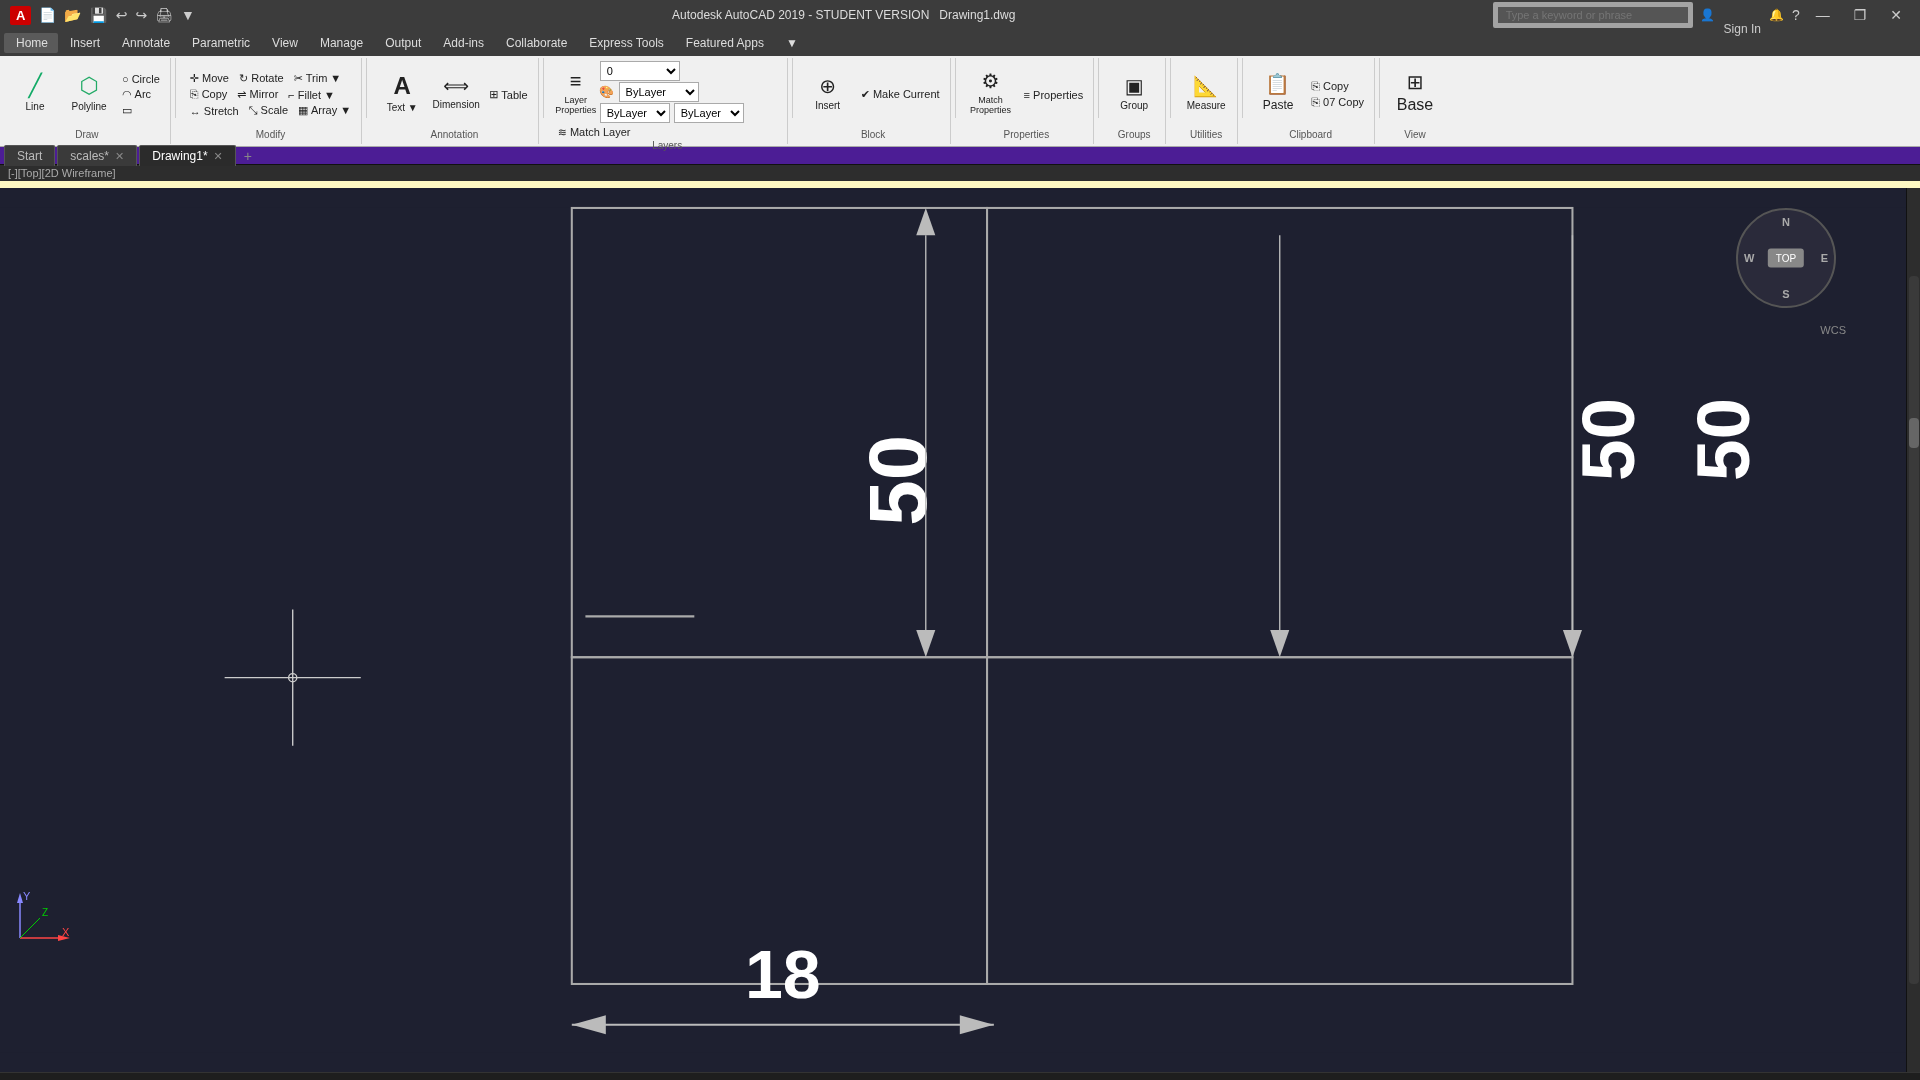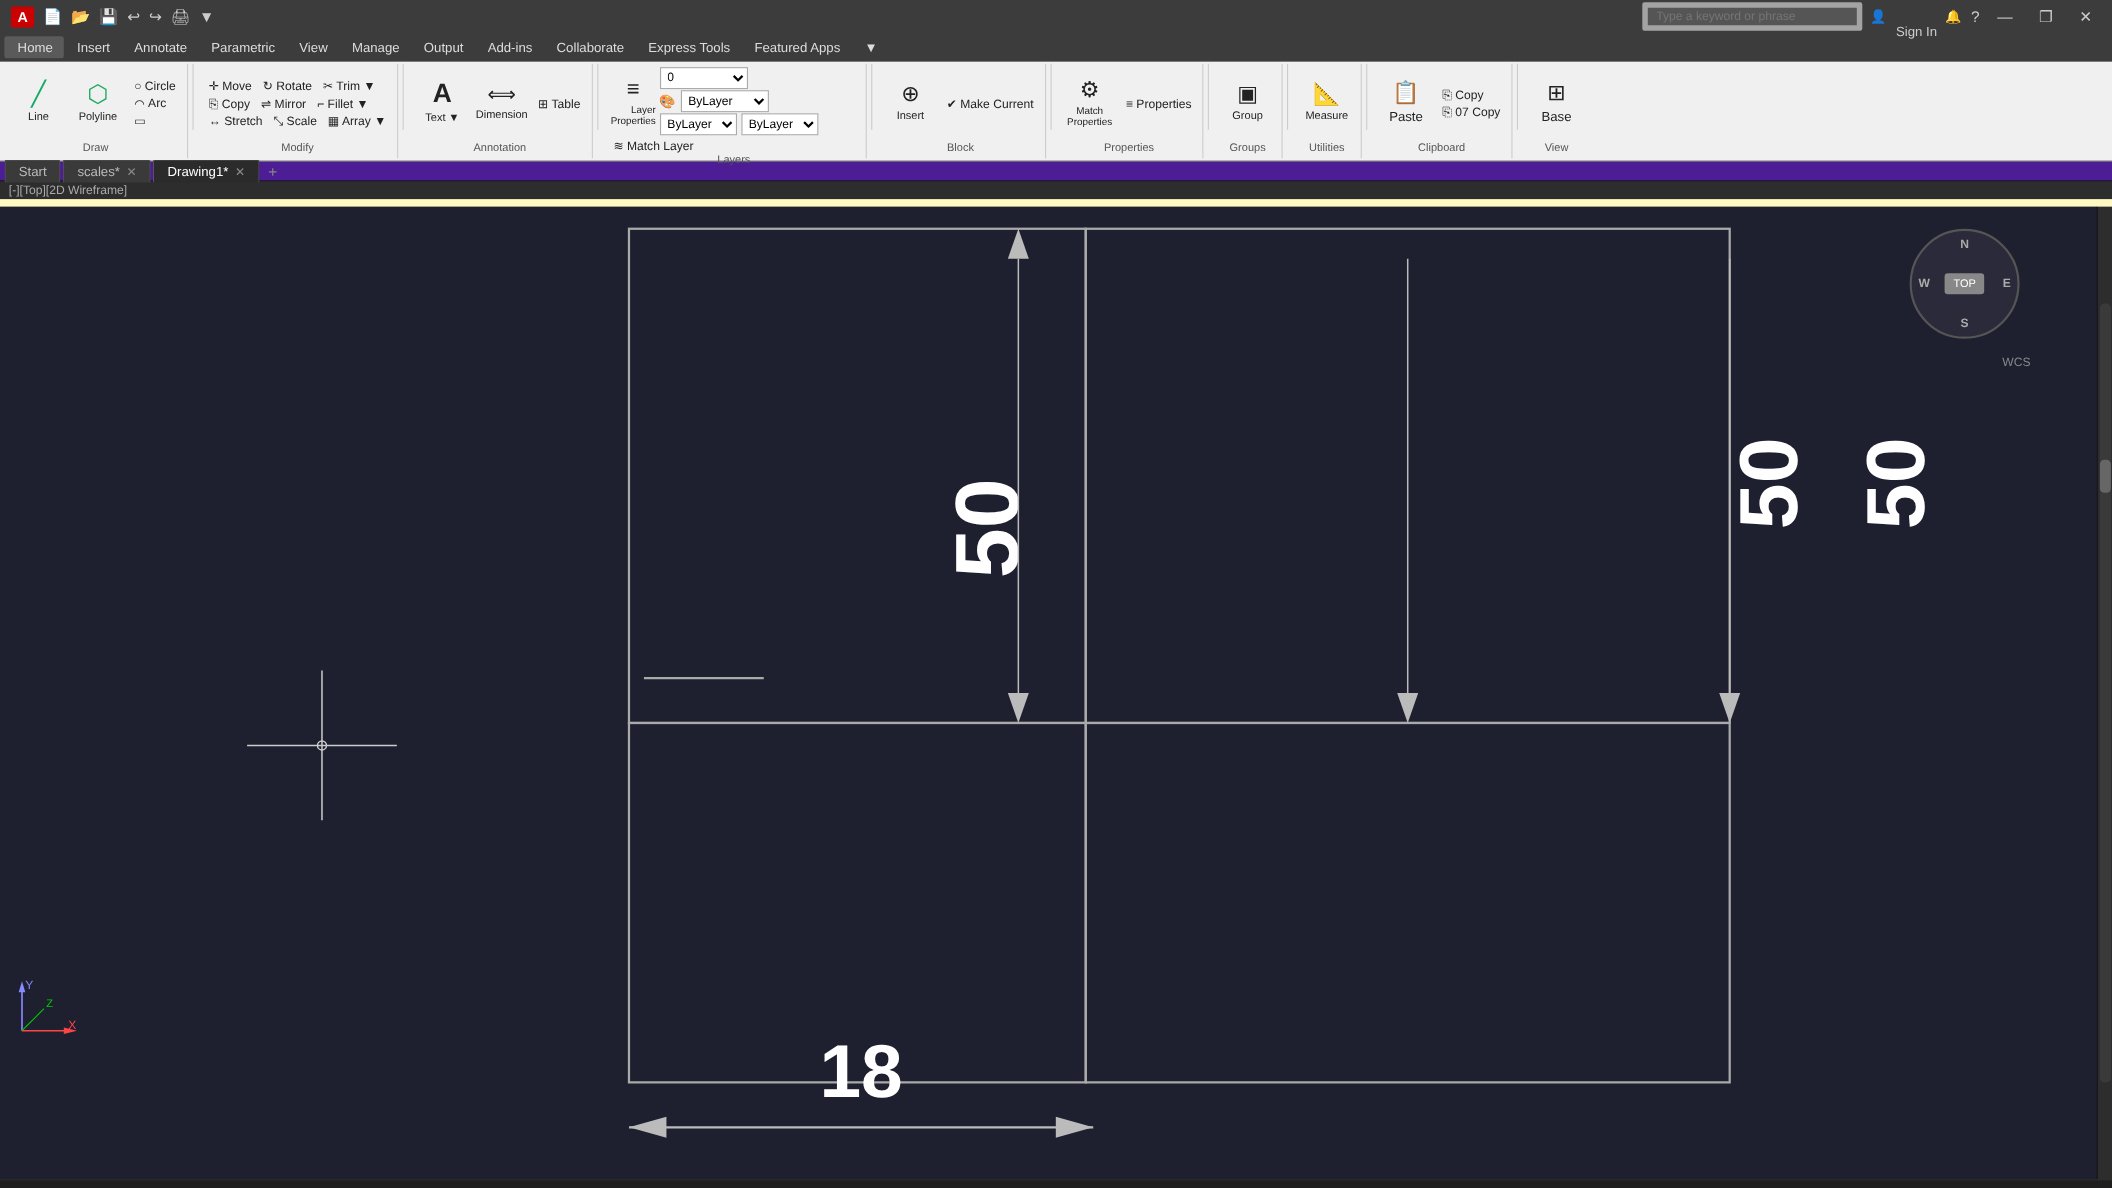--- a/index.html
+++ b/index.html
@@ -142,20 +142,23 @@
   <div class="title-bar-left">
     <span style="background:#c00;color:#fff;font-weight:bold;padding:2px 6px;font-size:13px;border-radius:2px;">A</span>
 
     <span style="color:#ccc;cursor:pointer;font-size:14px;">📄</span>
     <span style="color:#ccc;cursor:pointer;font-size:14px;">📂</span>
     <span style="color:#ccc;cursor:pointer;font-size:14px;">💾</span>
     <span style="color:#ccc;cursor:pointer;font-size:14px;">↩</span>
     <span style="color:#ccc;cursor:pointer;font-size:14px;">↪</span>
     <span style="color:#ccc;cursor:pointer;font-size:14px;">🖨</span>
     <span style="color:#ccc;cursor:pointer;font-size:14px;">▼</span>
+  </div>
+  <div class="title-bar-center">
+    <span>Autodesk AutoCAD 2019 - STUDENT VERSION</span>&nbsp;&nbsp;&nbsp;<span>Drawing1.dwg</span>
   </div>
   <div class="title-bar-right">
     <input class="search-box" placeholder="Type a keyword or phrase" style="">
     <span style="color:#ccc;cursor:pointer;">👤</span>
     <span style="color:#ccc;font-size:12px;cursor:pointer;margin-top:28px;">Sign In</span>
     <span style="color:#ccc;font-size:12px;">🔔</span>
     <span style="color:#ccc;cursor:pointer;font-size:14px;">?</span>
     <button class="win-btn">—</button>
     <button class="win-btn">❐</button>
     <button class="win-btn close">✕</button>
@@ -254,21 +257,21 @@
       <div class="ribbon-group-label">Annotation</div>
     </div>
 
     <div class="sep"></div>
 
     <div class="ribbon-group" style="min-width:240px;">
       <div class="ribbon-group-inner" style="width:100%;">
         <div class="ribbon-row">
           <button class="ribbon-btn-large" style="width:44px;">
             <span style="font-size:20px;">≡</span>
-            <span style="font-size:9px;text-align:right;">Layer Properties</span>
+            <span style="font-size:9px;">Layer Properties</span>
           </button>
           <div class="ribbon-group-inner">
             <div class="ribbon-row" style="gap:4px;">
               <select class="ribbon-select">
                 <option>0</option>
               </select>
             </div>
             <div class="ribbon-row" style="gap:4px;">
               <span style="font-size:12px;">🎨</span>
               <select class="ribbon-select">
@@ -360,21 +363,21 @@
         </div>
       </div>
       <div class="ribbon-group-label">Clipboard</div>
     </div>
 
     <div class="sep"></div>
 
     <div class="ribbon-group">
       <button class="ribbon-btn-large">
         <span style="font-size:20px;">⊞</span>
-        <span style="font-size:12px;">Base</span>
+        <span style="font-size:16px;">Base</span>
       </button>
       <div class="ribbon-group-label">View</div>
     </div>
 
   </div>
 </div>
 
 <div class="tab-bar">
   <div class="tab">
     <span>Start</span>

